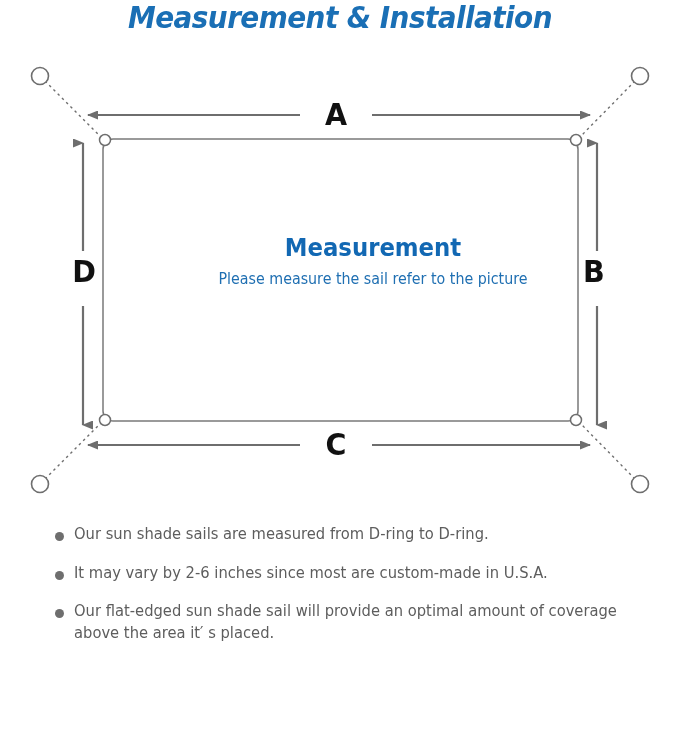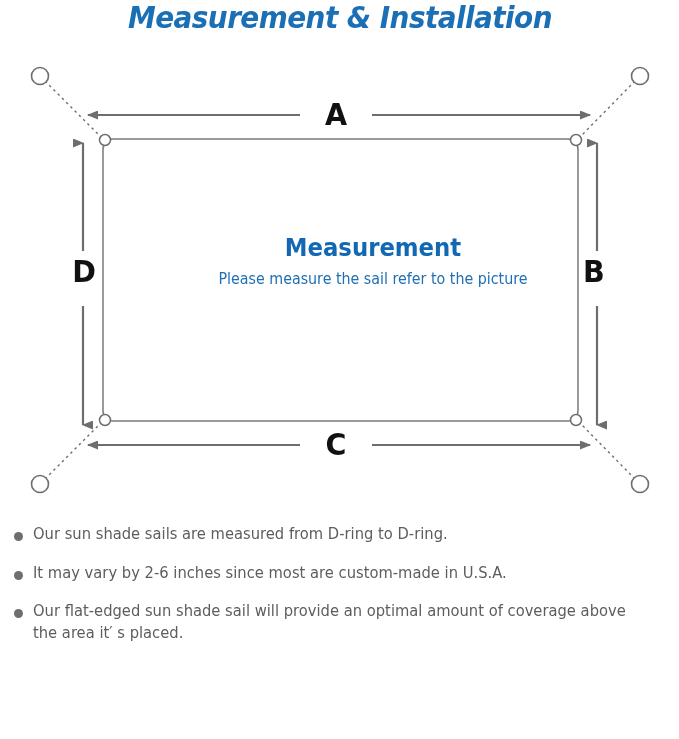--- a/index.html
+++ b/index.html
@@ -97,22 +97,23 @@
   #notes {
     position: absolute;
     left: 0;
     top: 524px;
     width: 679px;
   }
   .note-item {
     position: relative;
     display: flex;
     align-items: flex-start;
-    padding: 0 10px 0 14px;
+    padding: 0 10px 0 23px;
     margin-bottom: 17px;
+    margin-left: 32px;
   }
   .note-bullet {
     flex: 0 0 auto;
     width: 9px;
     height: 9px;
     border-radius: 50%;
     background: #6E6E6E;
     margin-top: 8px;
     margin-right: 10px;
   }

